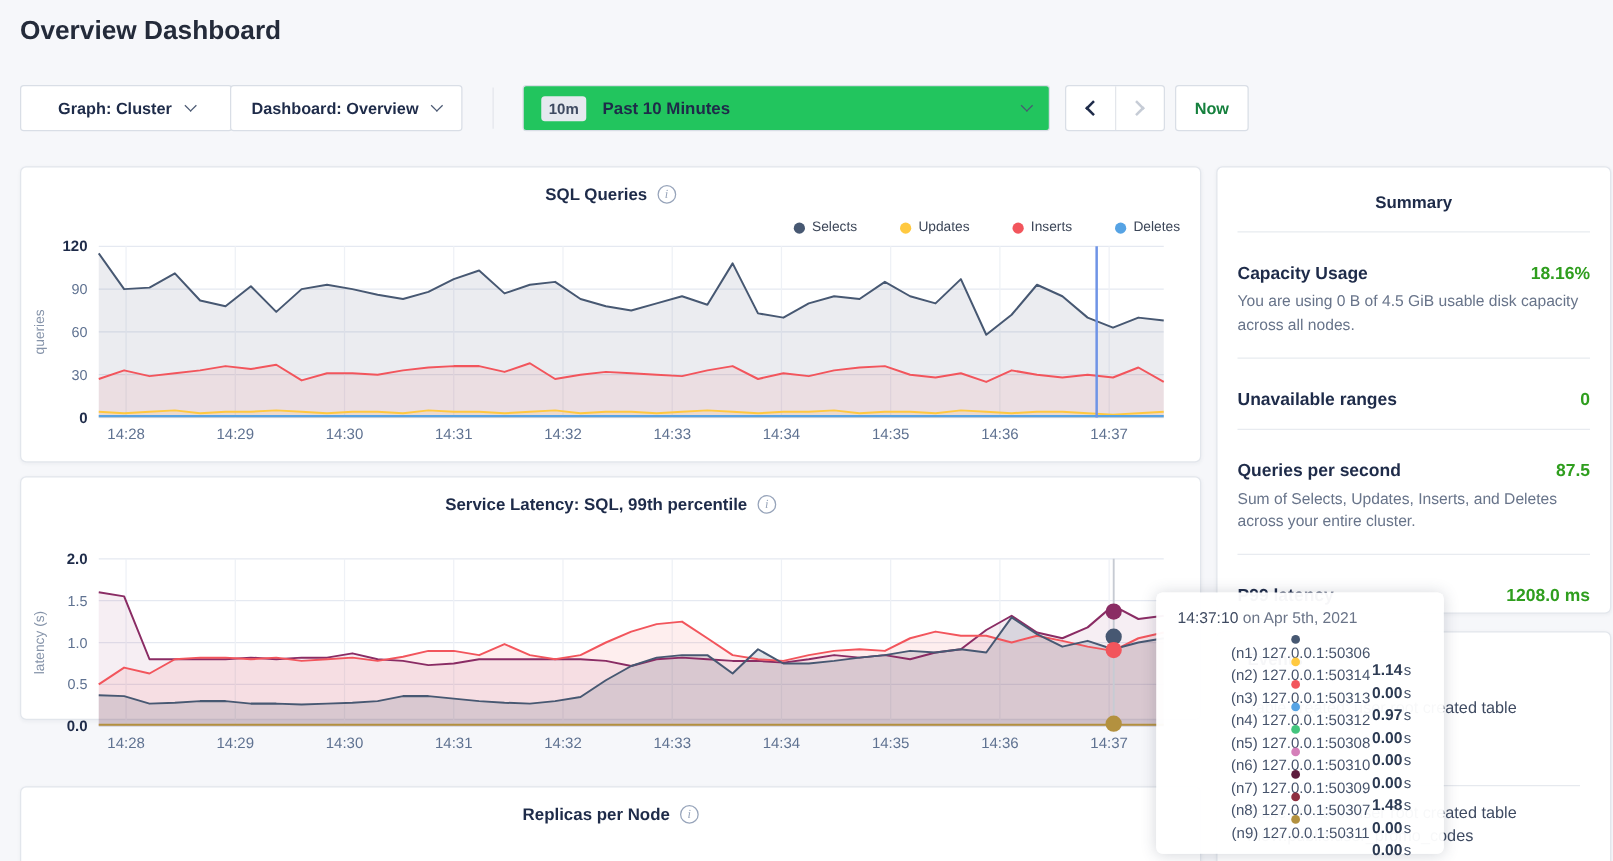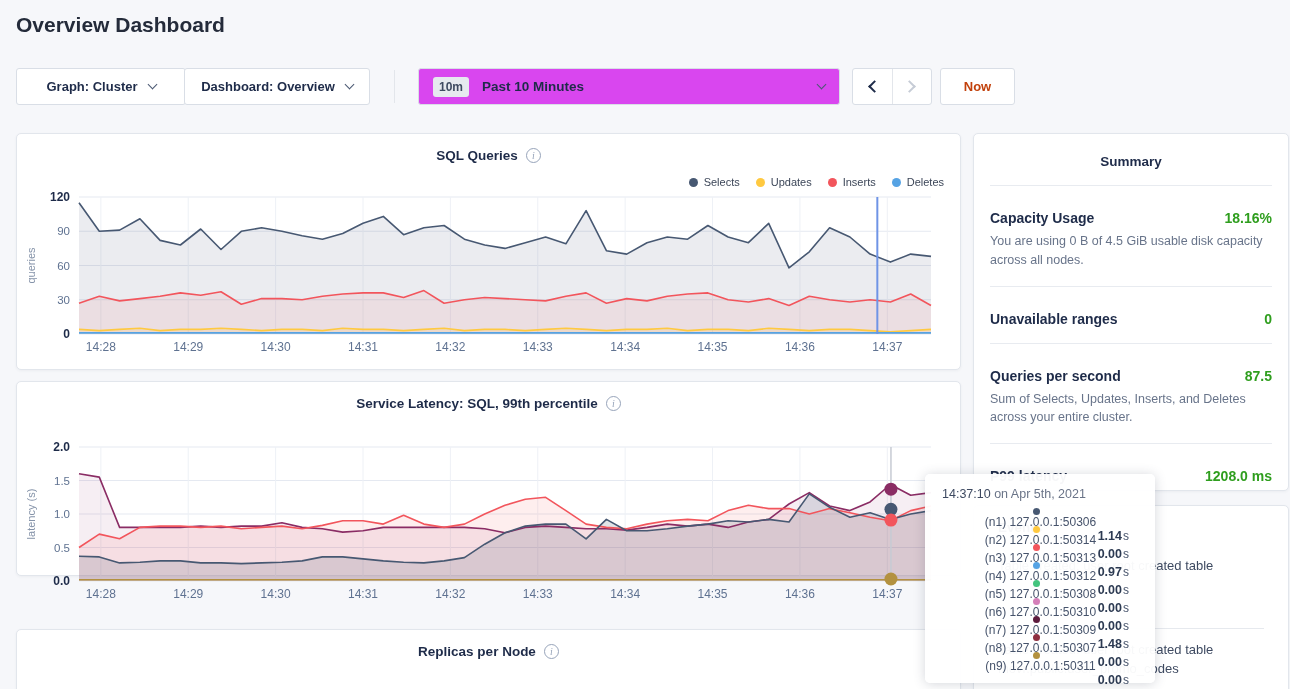--- a/index.html
+++ b/index.html
@@ -17,45 +17,45 @@
     position:absolute; top:68px; height:37px; background:#fff;
     border:1px solid #d9dee6; border-radius:3px;
     display:flex; align-items:center; justify-content:center;
     font-size:13px; font-weight:bold; color:#1e2b49; cursor:pointer;
   }
   .chev { display:inline-block; width:7px; height:7px;
     border-right:1.6px solid #4a5872; border-bottom:1.6px solid #4a5872;
     transform:rotate(45deg); margin-left:11px; margin-top:-4px; }
   .vdiv { position:absolute; left:394px; top:70px; width:1px; height:33px; background:#e3e6eb; }
   .time-sel { position:absolute; left:418px; top:68px; width:422px; height:37px;
-    background:#d946ef; border:1px solid #d9dee6; border-radius:3px;
+    background:#22c55e; border:1px solid #d9dee6; border-radius:3px;
     display:flex; align-items:center; padding:0 14px; cursor:pointer; }
   .time-badge { background:#e6e9ef; border-radius:3px; font-size:12px; font-weight:bold;
     color:#3e4a61; padding:3px 6px; margin-right:13px; }
   .time-label { font-size:13.5px; font-weight:bold; color:#1e2b49; }
   .time-sel .chev { margin-left:auto; }
   .arrow-group { position:absolute; left:852px; top:68px; width:80px; height:37px;
     background:#fff; border:1px solid #d9dee6; border-radius:3px; display:flex; }
   .arrow-half { flex:1; display:flex; align-items:center; justify-content:center; cursor:pointer; }
   .arrow-half + .arrow-half { border-left:1px solid #e3e6eb; }
   .arr { display:inline-block; width:9px; height:9px; }
   .arr-left  { border-left:2.4px solid #1e2b49; border-bottom:2.4px solid #1e2b49; transform:rotate(45deg);  margin-left:4px;}
   .arr-right { border-right:2.4px solid #c6ccd6; border-bottom:2.4px solid #c6ccd6; transform:rotate(-45deg); margin-right:4px;}
-  .now-btn { left:940px; width:75px; color:#c2410c; cursor:default; }
+  .now-btn { left:940px; width:59px; color:#15803d; cursor:default; }
 
   
   .panel { position:absolute; background:#fff; border:1px solid #e2e6ec; border-radius:5px;
     box-shadow:0 1px 3px rgba(40,50,70,0.05); }
   .chart-header { position:absolute; left:0; right:0; top:14px; display:flex;
     align-items:center; justify-content:center; gap:8px; z-index:2; }
   .chart-title { font-size:13.5px; font-weight:bold; color:#1e2b49; }
   .info-icon { width:15px; height:15px; border:1px solid #97a4ba; border-radius:50%;
     color:#97a4ba; font-size:10px; line-height:13px; text-align:center;
     font-family:"Liberation Serif",serif; font-style:italic; cursor:pointer; }
-  .legend { position:absolute; right:16px; top:42px; display:flex; gap:16px; z-index:2; }
+  .legend { position:absolute; right:16px; top:42px; display:flex; gap:34px; z-index:2; }
   .legend-item { display:flex; align-items:center; gap:6px; font-size:11px; color:#3c4658; cursor:pointer; }
   .legend-dot { width:9px; height:9px; border-radius:50%; }
   .chart-svg { position:absolute; left:0; top:0; }
 
   .grid-h { stroke:#e5e9f1; stroke-width:1; }
   .grid-v { stroke:#eef1f6; stroke-width:1; }
   .ytick { fill:#5f7291; font-size:11.5px; text-anchor:end; }
   .ytick.bold { fill:#1e2b49; font-weight:bold; font-size:12px; }
   .xtick { fill:#5f7291; font-size:12px; text-anchor:middle; }
   .ylab { fill:#8593a9; font-size:11px; text-anchor:middle; }

